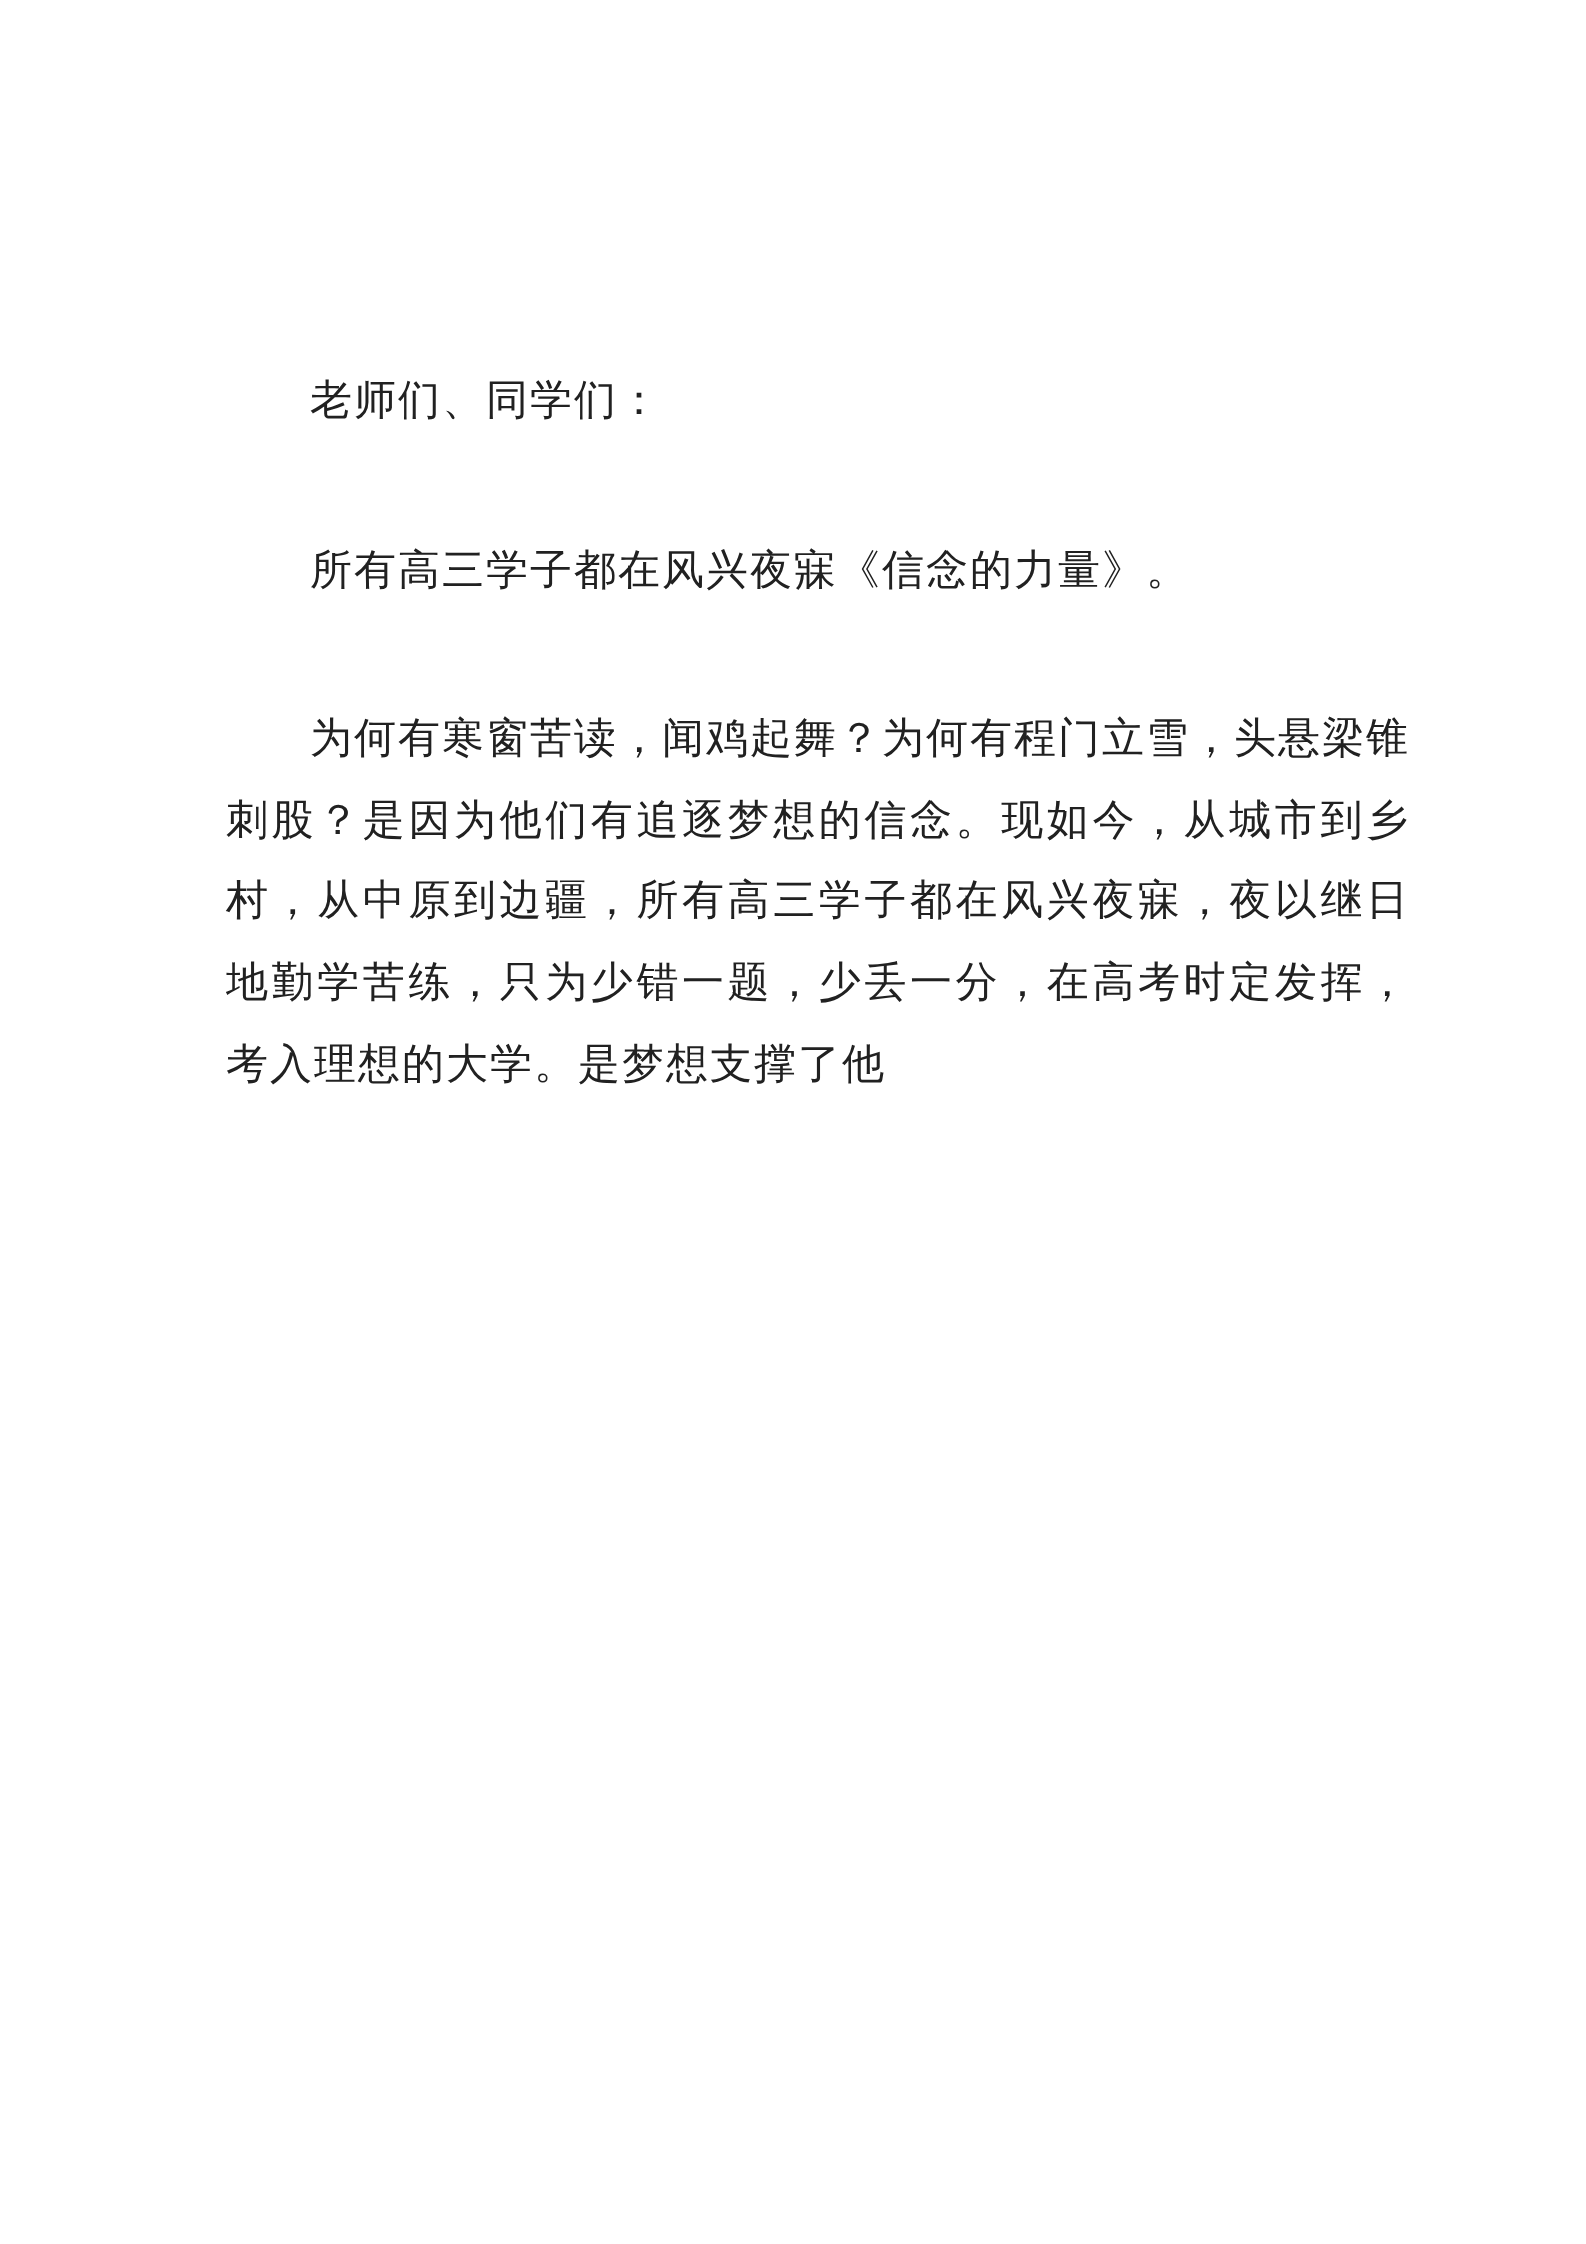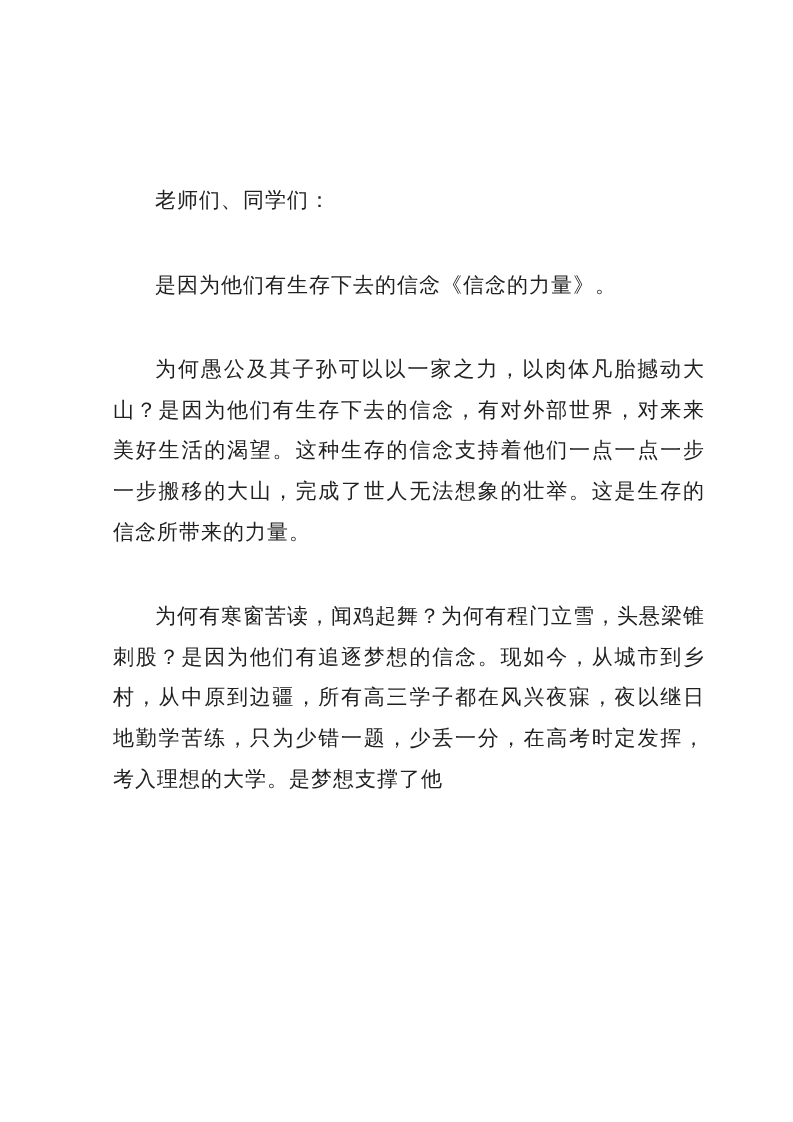--- a/index.html
+++ b/index.html
@@ -30,16 +30,15 @@
     text-align: justify;
     text-justify: inter-ideograph;
     word-break: break-all;
   }
 </style>
 </head>
 <body>
 
 <div class="page">
   <p>老师们、同学们：</p>
-  <p>是因为他们有生存下去的信念《信念的力量》。</p>
-  <p>为何愚公及其子孙可以以一家之力，以肉体凡胎撼动大山？是因为他们有生存下去的信念，有对外部世界，对来来美好生活的渴望。这种生存的信念支持着他们一点一点一步一步搬移的大山，完成了世人无法想象的壮举。这是生存的信念所带来的力量。</p>
+  <p>所有高三学子都在风兴夜寐《信念的力量》。</p>
   <p>为何有寒窗苦读，闻鸡起舞？为何有程门立雪，头悬梁锥刺股？是因为他们有追逐梦想的信念。现如今，从城市到乡村，从中原到边疆，所有高三学子都在风兴夜寐，夜以继日地勤学苦练，只为少错一题，少丢一分，在高考时定发挥，考入理想的大学。是梦想支撑了他</p>
 </div>
 
 </body></html>

